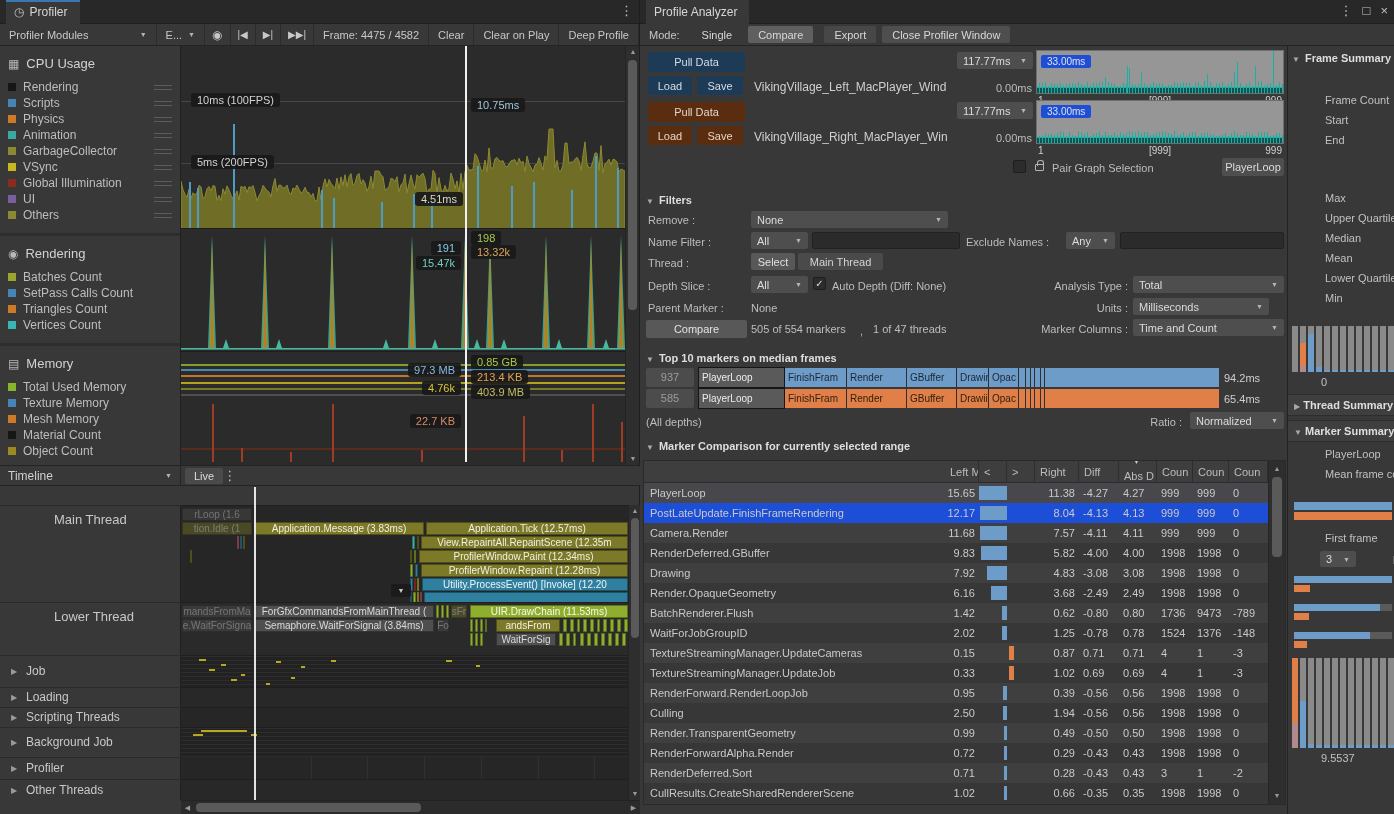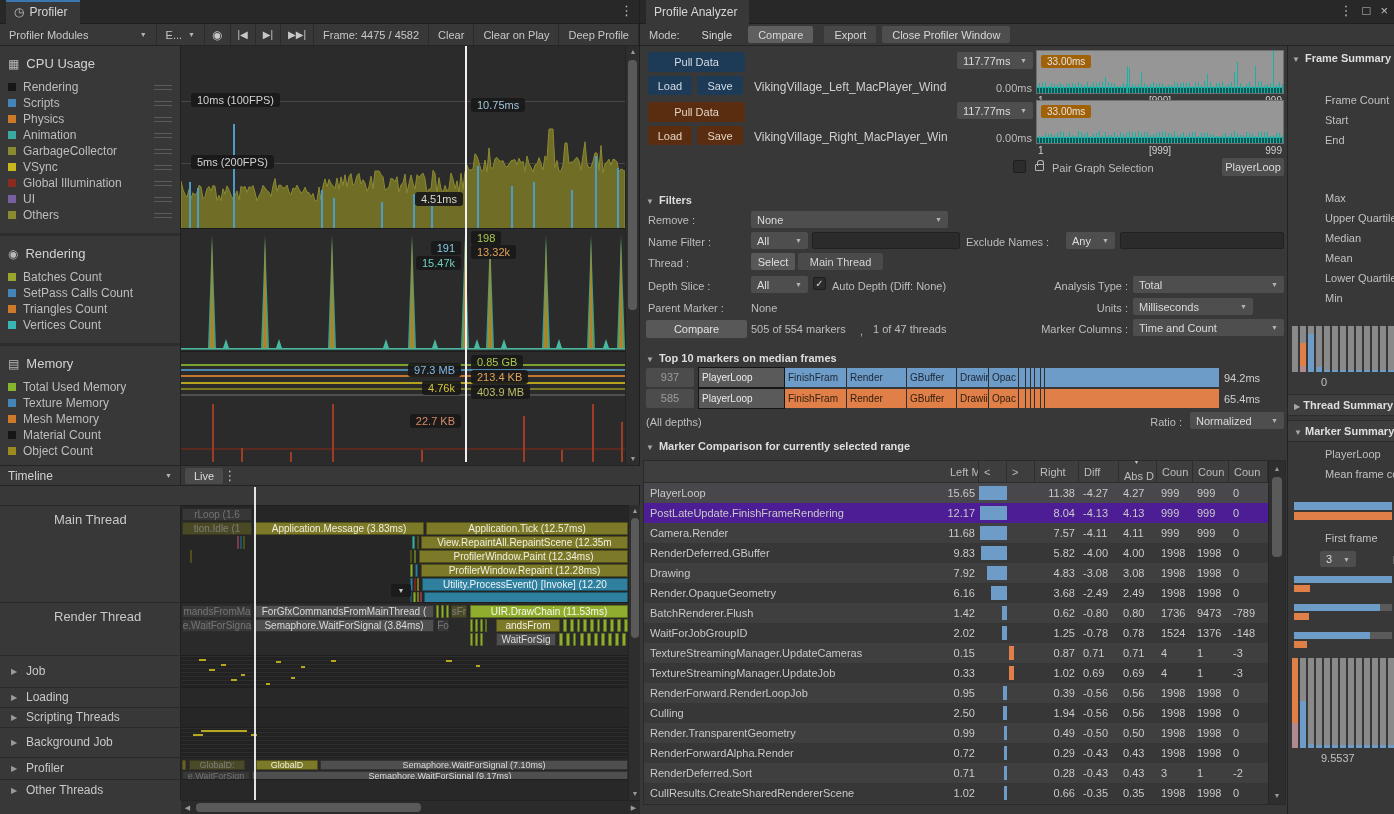--- a/index.html
+++ b/index.html
@@ -93,21 +93,21 @@
   .dd { position:absolute; background:#4e4e4e; border-radius:2px; display:flex; align-items:center;
         padding:0 6px; color:#dcdcdc; height:17px; }
   .dd .chev { margin-left:auto; padding-left:8px; }
   .tinput { position:absolute; background:#2b2b2b; border:1px solid #212121; border-radius:2px; height:17px; }
   .flabel { position:absolute; color:#bdbdbd; }
   .sechead { position:absolute; font-weight:bold; color:#dedede; }
   .sechead .ar { font-weight:normal; font-size:8px; color:#a8a8a8; margin-right:5px; }
   .cb { position:absolute; width:13px; height:13px; background:#2c2c2c; border:1px solid #1e1e1e; border-radius:2px;
         color:#d8d8d8; font-size:10px; line-height:12px; text-align:center; }
   .graphbox { position:absolute; width:248px; height:44px; background:#969696; border:1px solid #6e6e6e; overflow:hidden; }
-  .gpill { position:absolute; left:4px; top:4px; background:#a16207; border-radius:2px; padding:1px 6px; color:#e2e2e2; font-size:10px; }
+  .gpill { position:absolute; left:4px; top:4px; background:#1d4ed8; border-radius:2px; padding:1px 6px; color:#e2e2e2; font-size:10px; }
   .glabels { position:absolute; width:248px; height:12px; font-size:10px; color:#d2d2d2; }
   .tealspike { position:absolute; width:1px; background:#17b2a6; bottom:0; }
 
   
   .t10num { position:absolute; width:48px; height:19px; background:#4c4c4c; border-radius:2px; color:#9c9c9c;
             text-align:center; line-height:19px; }
   .t10bar { position:absolute; height:19px; display:flex; gap:1px; background:#2f2f2f; }
   .t10seg { height:19px; font-size:10px; line-height:19px; padding-left:3px; overflow:hidden; white-space:nowrap; }
   .t10seg.first { background:#5a5a5a; color:#ececec; box-shadow:0 0 0 1px #161616; }
 
@@ -392,21 +392,21 @@
         <span class="chev">▼</span>
       </div>
       <span class="live-btn">Live</span>
       <span class="kebab" style="margin-right:14px">⋮</span>
     </div>
     <div id="tl-left">
         <div class="tl-sec-label" style="top: 0px; height: 97px;">
           <div class="nm" style="left: 54px; top: 6px; font-size: 13px;">Main Thread</div>
         </div>
         <div class="tl-sec-label" style="top: 97px; height: 53px;">
-          <div class="nm" style="left: 54px; top: 6px; font-size: 13px;">Render Thread</div>
+          <div class="nm" style="left: 54px; top: 6px; font-size: 13px;">Lower Thread</div>
         </div>
         <div class="tl-sec-label" style="top: 150px; height: 32px;">
           <div class="ar" style="top: 11px;">▶</div>
           <div class="nm" style="left: 26px; top: 8px; font-size: 12px;">Job</div>
         </div>
         <div class="tl-sec-label" style="top: 182px; height: 20px;">
           <div class="ar" style="top: 5px;">▶</div>
           <div class="nm" style="left: 26px; top: 2px; font-size: 12px;">Loading</div>
         </div>
         <div class="tl-sec-label" style="top: 202px; height: 20px;">
@@ -517,28 +517,20 @@
           <div class="dash" style="left: 265px; top: 4px; width: 6px;"></div>
           <div class="dash" style="left: 295px; top: 9px; width: 4px;"></div>
           <div class="dash" style="left: 110px; top: 21px; width: 4px;"></div>
         </div>
         <div class="tl-sec " style="top: 182px; height: 20px; background: rgb(40, 40, 40);"></div>
         <div class="tl-sec " style="top: 202px; height: 20px; background: rgb(38, 38, 38);"></div>
         <div class="tl-sec stripes" style="top: 222px; height: 30px;">
           <div class="dash" style="left: 20px; top: 2px; width: 46px;"></div>
           <div class="dash" style="left: 12px; top: 6px; width: 10px;"></div>
           <div class="dash" style="left: 70px; top: 6px; width: 6px;"></div>
-        </div>
-        <div class="tl-sec " style="top: 252px; height: 22px; background: rgb(40, 40, 40);">
-          <div class="seg yw fd sm" style="left: 1px; top: 2px; width: 4px;"></div>
-          <div class="seg ol fd sm" style="left: 8px; top: 2px; width: 56px;">GlobalD:</div>
-          <div class="seg ol sm" style="left: 75px; top: 2px; width: 62px;">GlobalD</div>
-          <div class="seg gy sm" style="left: 139px; top: 2px; width: 308px;">Semaphore.WaitForSignal (7.10ms)</div>
-          <div class="seg gy fd sm" style="left: 1px; top: 13px; width: 68px;">e.WaitForSign</div>
-          <div class="seg gy sm" style="left: 71px; top: 13px; width: 376px;">Semaphore.WaitForSignal (9.17ms)</div>
         </div>
         <div class="tl-sec " style="top: 274px; height: 21px; background: rgb(40, 40, 40);"></div>
       </div>
     <div id="tl-sel-line"></div>
     <div id="tl-vscroll">
       <div class="sb-arrow" style="top:0;width:12px">▲</div>
       <div class="sb-handle" style="top:13px;height:120px;left:2px;width:8px"></div>
       <div class="sb-arrow" style="bottom:0;width:12px">▼</div>
     </div>
     <div id="tl-hscroll">
@@ -815,21 +807,21 @@
     <div class="cb" style="left:173px;top:277px">✓</div>
     <div class="flabel" style="left:192px;top:280px">Auto Depth (Diff: None)</div>
     <div class="flabel" style="left:310px;top:280px;width:178px;text-align:right">Analysis Type :</div>
     <div class="dd" style="left:493px;top:276px;width:151px">
       <span>Total</span>
         <span class="chev">▼</span>
     </div>
     <div class="flabel" style="left:8px;top:302px">Parent Marker :</div>
     <div class="flabel" style="left:111px;top:302px">None</div>
     <div class="flabel" style="left:310px;top:302px;width:178px;text-align:right">Units :</div>
-    <div class="dd" style="left:493px;top:298px;width:120px">
+    <div class="dd" style="left:493px;top:298px;width:136px">
       <span>Milliseconds</span>
         <span class="chev">▼</span>
     </div>
     <div class="btn" style="left:6px;top:320px;width:101px;height:18px;background:#585858;color:#e2e2e2">Compare</div>
     <div class="flabel" style="left:111px;top:323px">505 of 554 markers</div>
     <div class="flabel" style="left:220px;top:325px">,</div>
     <div class="flabel" style="left:233px;top:323px">1 of 47 threads</div>
     <div class="flabel" style="left:310px;top:323px;width:178px;text-align:right">Marker Columns :</div>
     <div class="dd" style="left:493px;top:319px;width:151px">
       <span>Time and Count</span>
@@ -902,21 +894,21 @@
           <div class="mcell" style="left: 6px; width: 292px;">PlayerLoop</div>
           <div class="mcell" style="left: 301px; width: 30px; text-align: right;">15.65</div>
           <div class="diffbar" style="left: 335px; width: 28px; background: rgb(110, 156, 200);"></div>
           <div class="mcell" style="left: 391px; width: 40px; text-align: right;">11.38</div>
           <div class="mcell" style="left: 439px; width: 34px;">-4.27</div>
           <div class="mcell" style="left: 479px; width: 34px;">4.27</div>
           <div class="mcell" style="left: 517px; width: 32px;">999</div>
           <div class="mcell" style="left: 553px; width: 32px;">999</div>
           <div class="mcell" style="left: 589px; width: 34px;">0</div>
         </div>
-        <div class="mrow" style="top: 42px; background: #4c1d95;">
+        <div class="mrow" style="top: 42px; background: #1d4ed8;">
           <div class="mcell" style="left: 6px; width: 292px;">PostLateUpdate.FinishFrameRendering</div>
           <div class="mcell" style="left: 301px; width: 30px; text-align: right;">12.17</div>
           <div class="diffbar" style="left: 336px; width: 27px; background: rgb(110, 156, 200);"></div>
           <div class="mcell" style="left: 391px; width: 40px; text-align: right;">8.04</div>
           <div class="mcell" style="left: 439px; width: 34px;">-4.13</div>
           <div class="mcell" style="left: 479px; width: 34px;">4.13</div>
           <div class="mcell" style="left: 517px; width: 32px;">999</div>
           <div class="mcell" style="left: 553px; width: 32px;">999</div>
           <div class="mcell" style="left: 589px; width: 34px;">0</div>
         </div>

